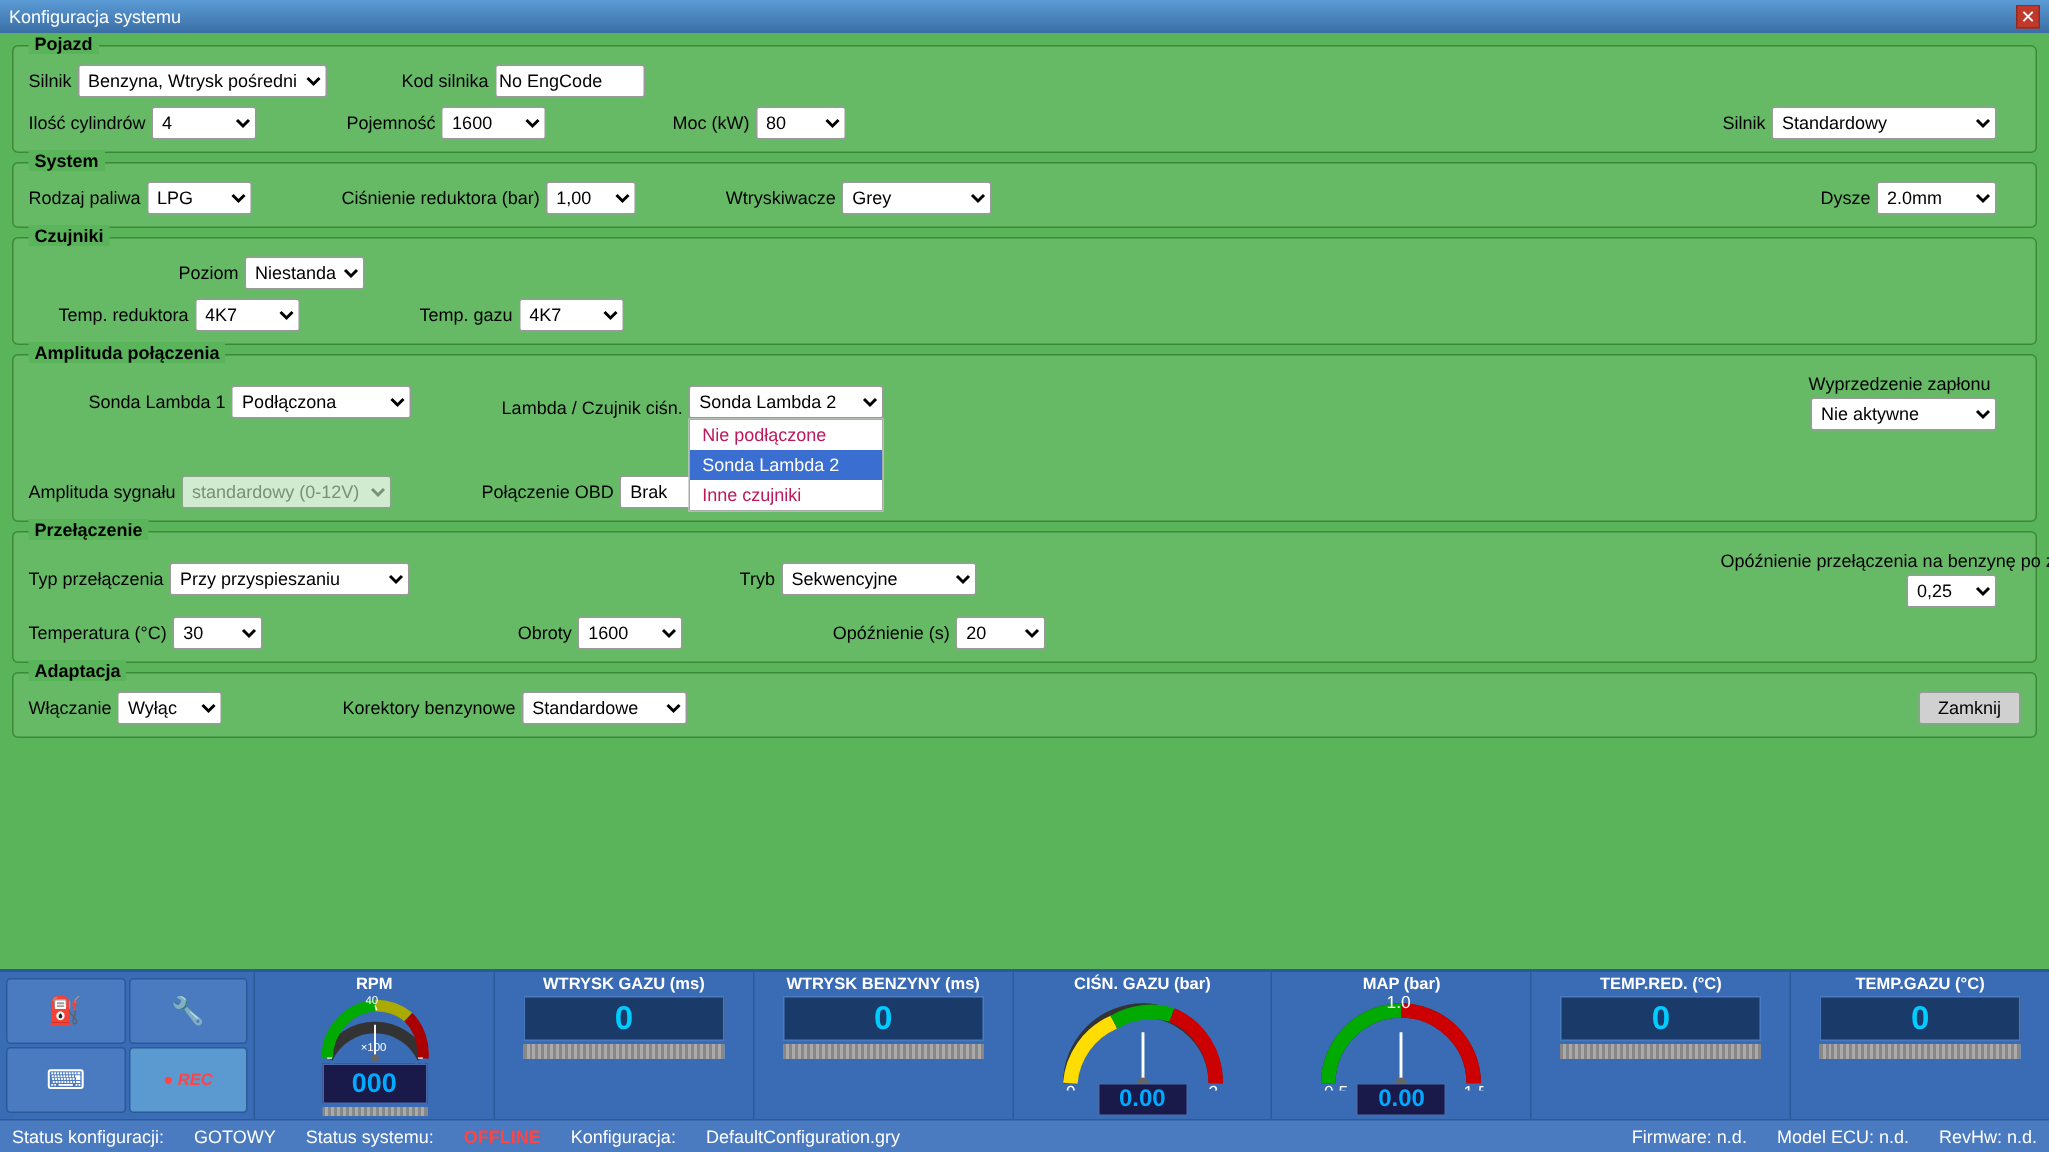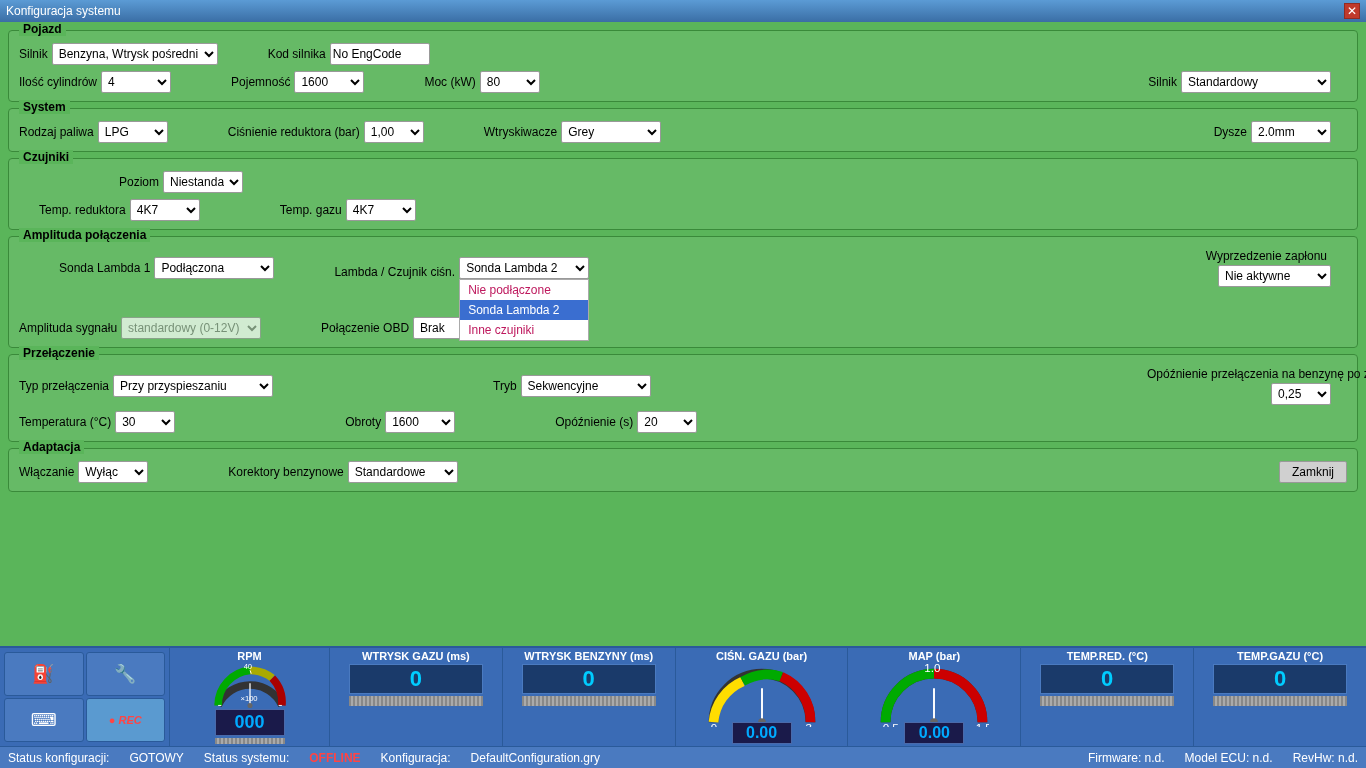--- a/index.html
+++ b/index.html
@@ -250,21 +250,21 @@
         <select style="width:70px">
           <option>4</option>
         </select>
       </div>
       <div class="form-group" style="margin-left:40px">
         <span class="form-label">Pojemność</span>
         <select style="width:70px">
           <option>1600</option>
         </select>
       </div>
-      <div class="form-group" style="margin-left:40px">
+      <div class="form-group" style="margin-left:64px">
         <span class="form-label">Moc (kW)</span>
         <select style="width:60px">
           <option>80</option>
         </select>
       </div>
       <div class="form-group" style="margin-left:auto">
         <span class="form-label">Silnik</span>
         <select style="width:150px">
           <option>Standardowy</option>
         </select>
@@ -348,21 +348,21 @@
             <div class="dropdown-popup" style="top:22px;left:0;width:130px">
               <div class="dp-item">Nie podłączone</div>
               <div class="dp-item selected" style="background:#3a6ed0;color:white">Sonda Lambda 2</div>
               <div class="dp-item">Inne czujniki</div>
             </div>
           </div>
         </div>
       </div>
       <div class="form-group" style="margin-left:auto; flex-direction:column; align-items:flex-end">
         <span class="form-label" style="text-align:right; display:block">Wyprzedzenie zapłonu</span>
-        <select style="width:113px;margin-top:2px">
+        <select style="width:124px;margin-top:2px">
           <option>Nie aktywne</option>
         </select>
       </div>
     </div>
     <div class="form-row" style="margin-top:30px">
       <div class="form-group">
         <span class="form-label">Amplituda sygnału</span>
         <select style="width:140px" disabled="">
           <option>standardowy (0-12V)</option>
         </select>

